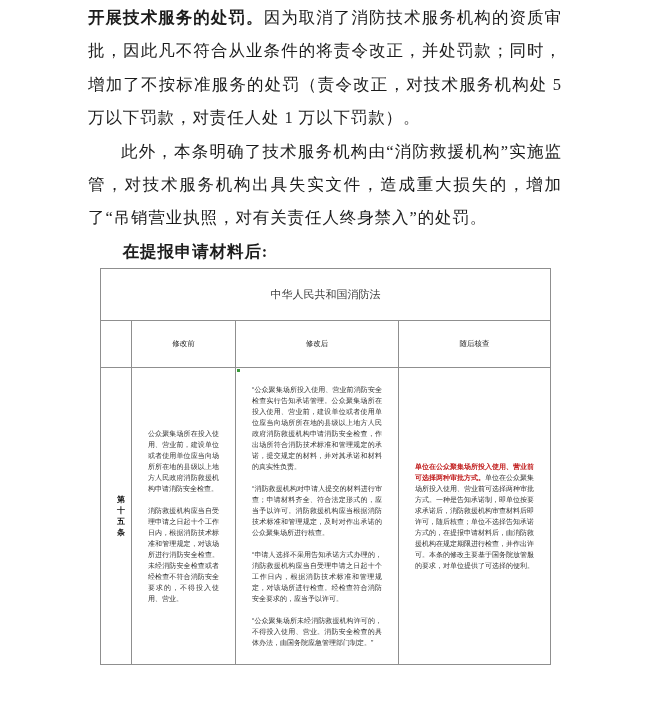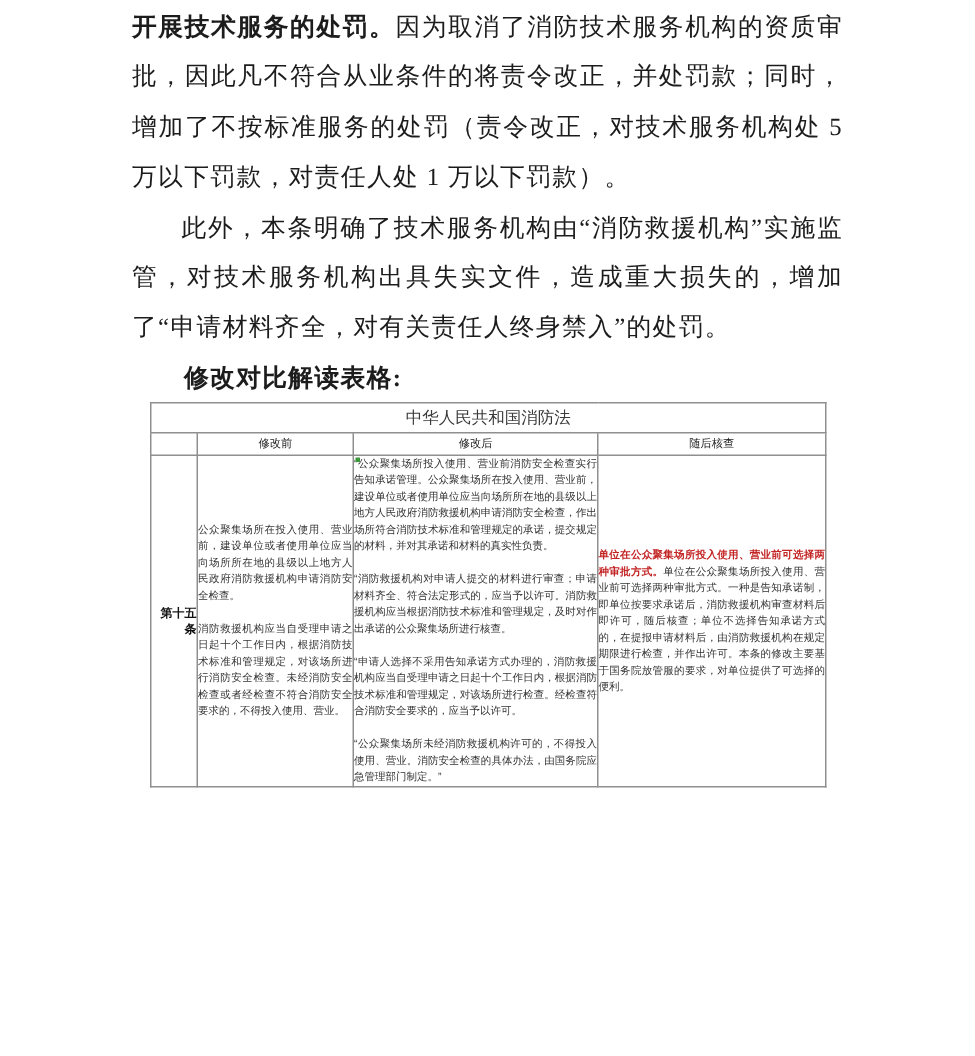--- a/index.html
+++ b/index.html
@@ -38,21 +38,21 @@
   table.cmp-table {
     margin-left: 12px;
     width: 450px;
     table-layout: fixed;
     border-collapse: collapse;
     font-family: "Liberation Sans", "DejaVu Sans", sans-serif;
     color: #333333;
   }
   table.cmp-table td {
     border: 1px solid #8f8f8f;
-    padding: 0;
+    padding: 16px;
   }
   td.title-cell {
     height: 19px;
     text-align: center;
     font-family: "Liberation Serif", "DejaVu Serif", serif;
     font-size: 11px;
     color: #3a3a3a;
     border-color: #a8a8a8;
   }
   td.head-cell {
@@ -101,24 +101,24 @@
   }
 </style>
 </head>
 <body>
 
 <div class="page">
   <div class="content">
 
     <p class="para"><span class="lead-bold">开展技术服务的处罚。</span><span>因为取消了消防技术服务机构的资质审批，因此凡不符合从业条件的将责令改正，并处罚款；同时，增加了不按标准服务的处罚（责令改正，对技术服务机构处 5 万以下罚款，对责任人处 1 万以下罚款）。</span></p>
 
-    <p class="para indent">此外，本条明确了技术服务机构由“消防救援机构”实施监管，对技术服务机构出具失实文件，造成重大损失的，增加了“申请材料齐全，对有关责任人终身禁入”的处罚。</p>
+    <p class="para indent">此外，本条明确了技术服务机构由“消防救援机构”实施监管，对技术服务机构出具失实文件，造成重大损失的，增加了“吊销营业执照，对有关责任人终身禁入”的处罚。</p>
 
 
-    <p class="table-heading">修改对比解读表格:</p>
+    <p class="table-heading">在提报申请材料后:</p>
 
     <table class="cmp-table">
       <colgroup>
         <col style="width:31px">
         <col style="width:104px">
         <col style="width:163px">
         <col style="width:152px">
       </colgroup>
       <tbody>
         <tr>

